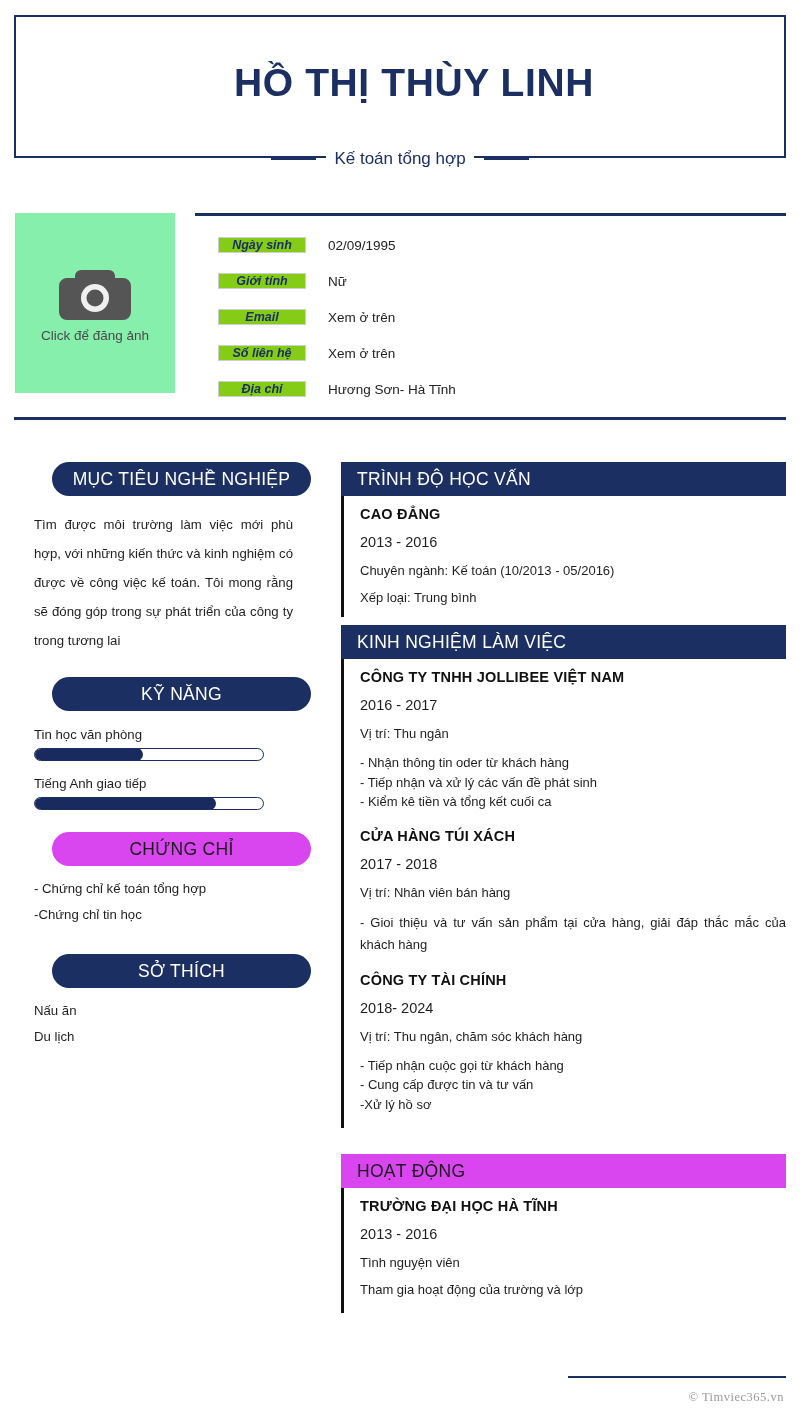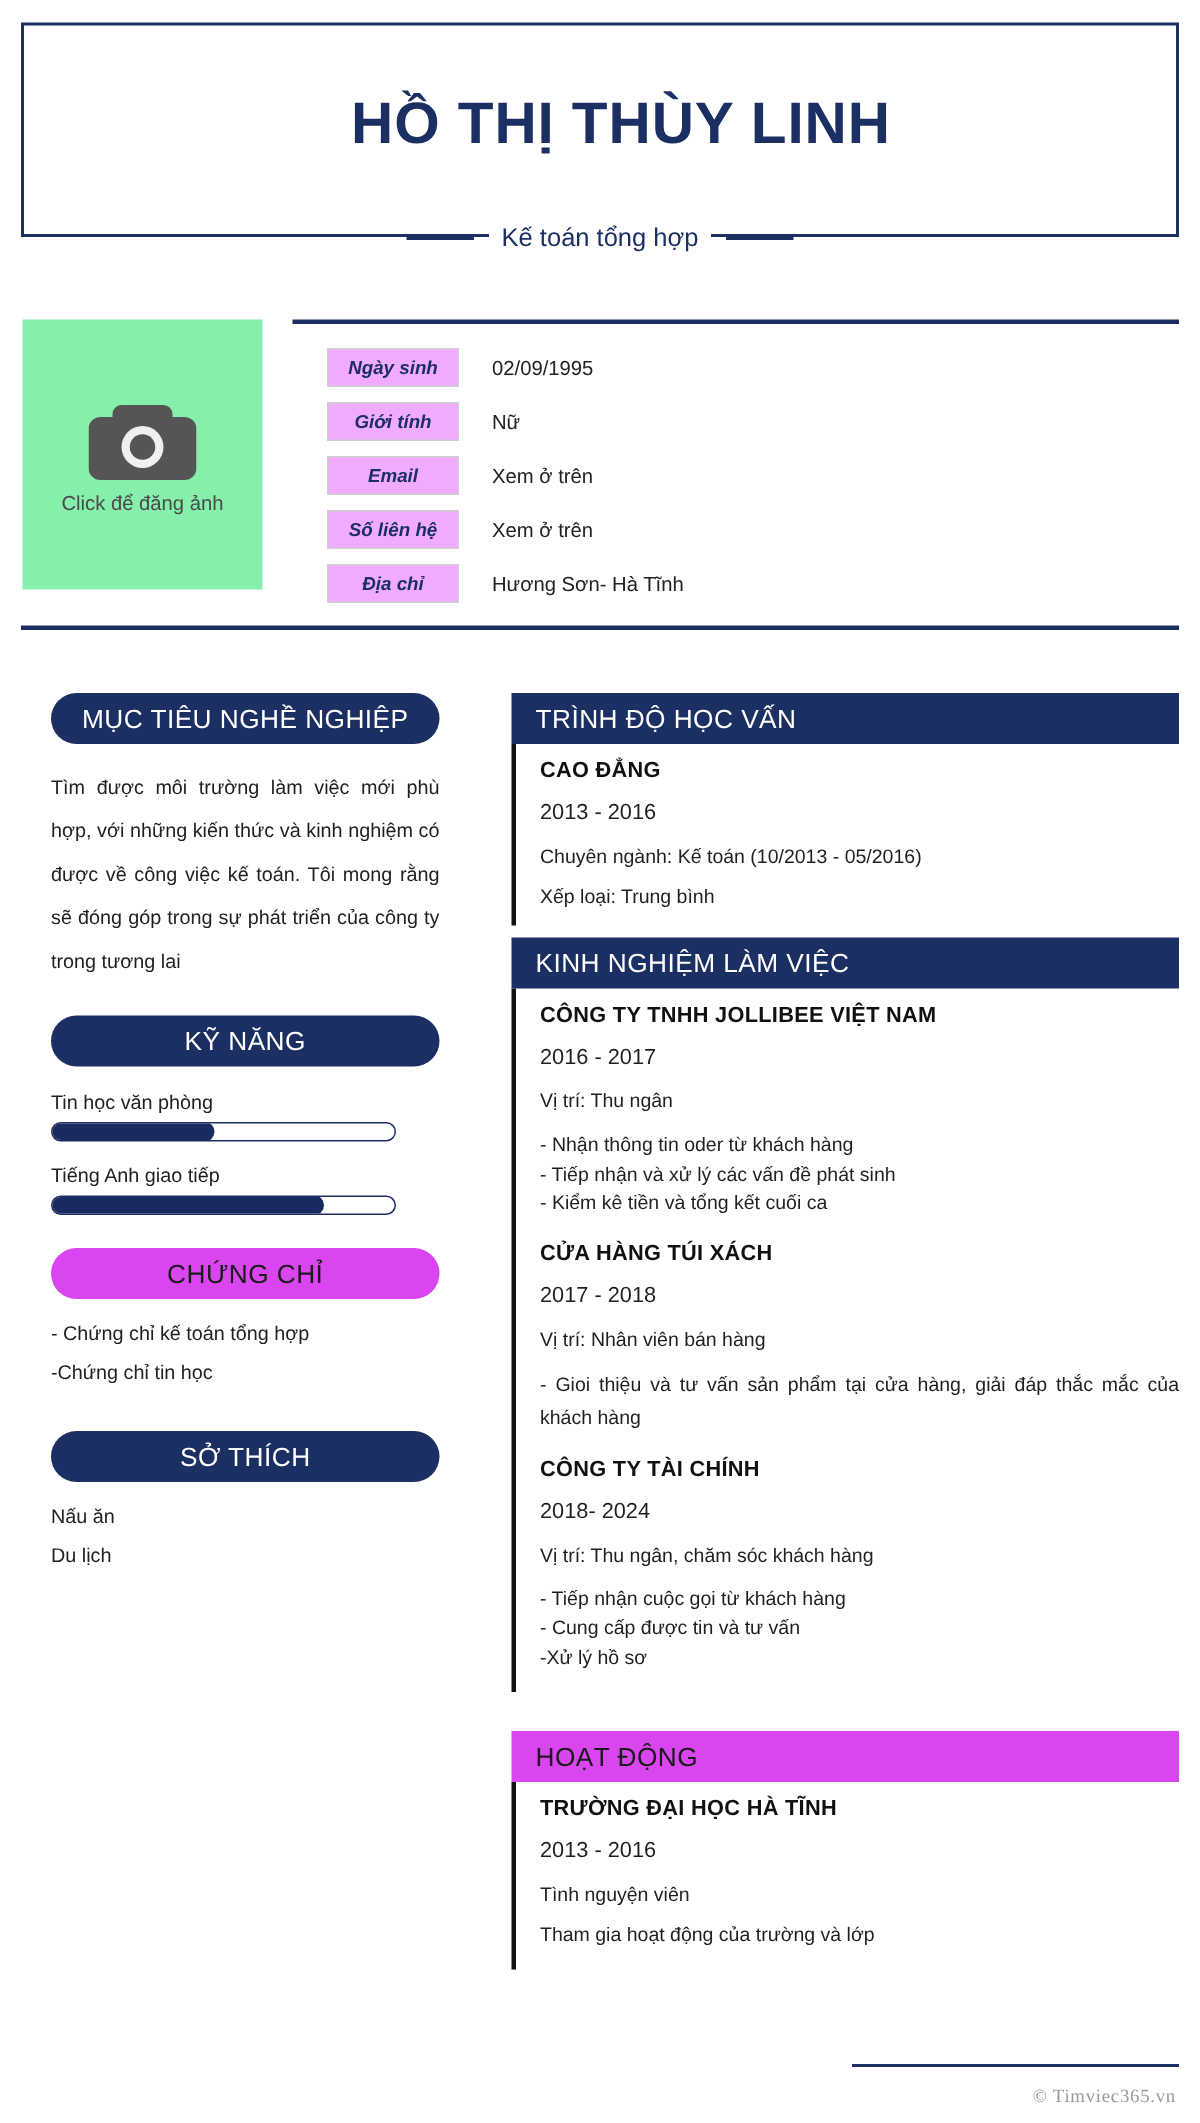--- a/index.html
+++ b/index.html
@@ -100,30 +100,30 @@
     left: 218px; top: 22px;
     width: 560px;
   }
   .info-row {
     display: flex;
     align-items: center;
     height: 36px;
   }
   .info-label {
     width: 88px;
-    height: 26px;
+    height: 16px;
     border: 1px solid #cfcfcf;
     display: flex;
     align-items: center;
     justify-content: center;
     font-size: 12.5px;
     font-weight: bold;
     font-style: italic;
     color: #1b2f62;
-    background: #f0abfc;
+    background: #84cc16;
   }
   .info-value {
     margin-left: 22px;
     font-size: 13.5px;
     color: #222;
   }
   .info-rule-bottom {
     position: absolute;
     left: 14px; top: 212px;
     width: 772px; height: 3px;
@@ -148,21 +148,21 @@
     display: flex;
     align-items: center;
     font-size: 17.5px;
     letter-spacing: 0.3px;
   }
   .sec-head.navy { background: #1b2f62; color: #fff; }
   .sec-head.gray { background: #d946ef; color: #1a1a1a; }
   .sec-head.center { justify-content: center; }
   .sec-head.left { justify-content: flex-start; padding-left: 16px; }
 
-  .left-head { width: 259px; margin-left: 19px; border-radius: 17px; }
+  .left-head { width: 259px; margin-left: 37px; border-radius: 17px; }
 
   
   .objective {
     margin: 14px 2px 0 19px;
     width: 259px;
     font-size: 13.2px;
     line-height: 29px;
     text-align: justify;
     color: #1f1f1f;
   }

